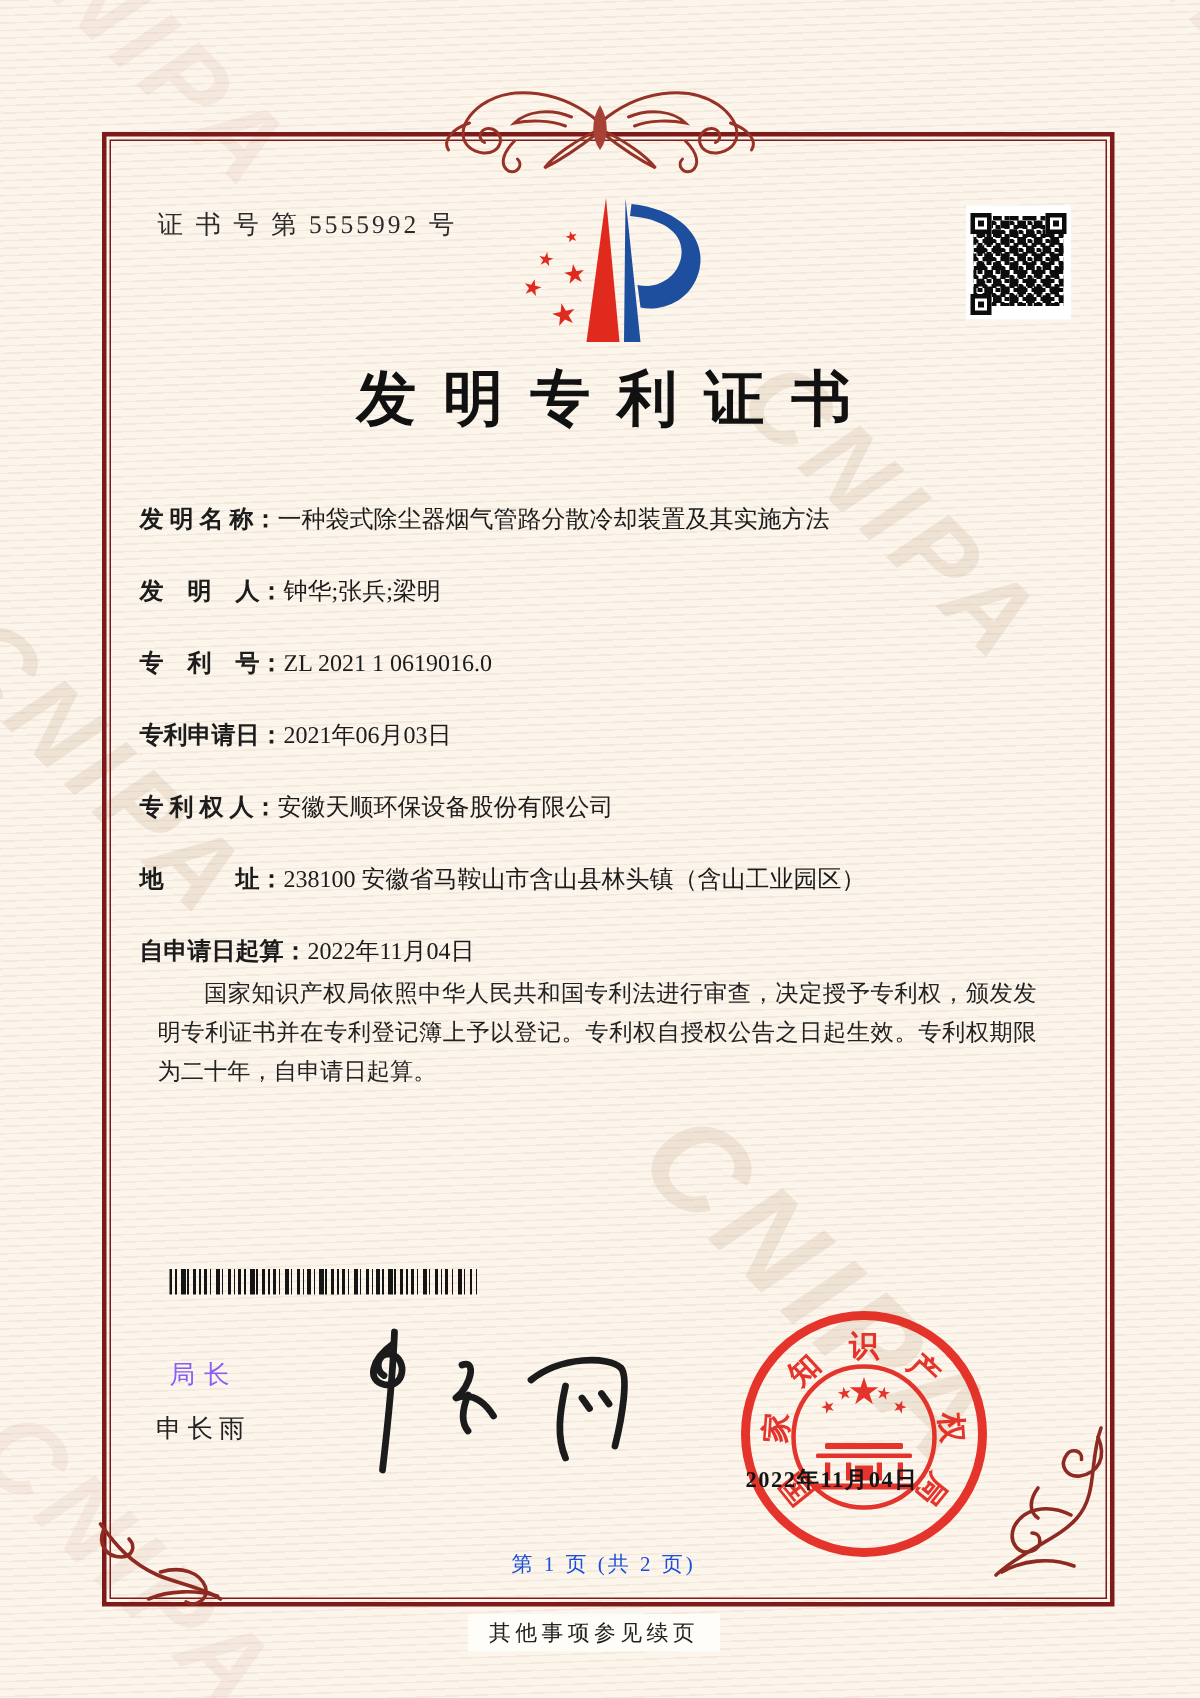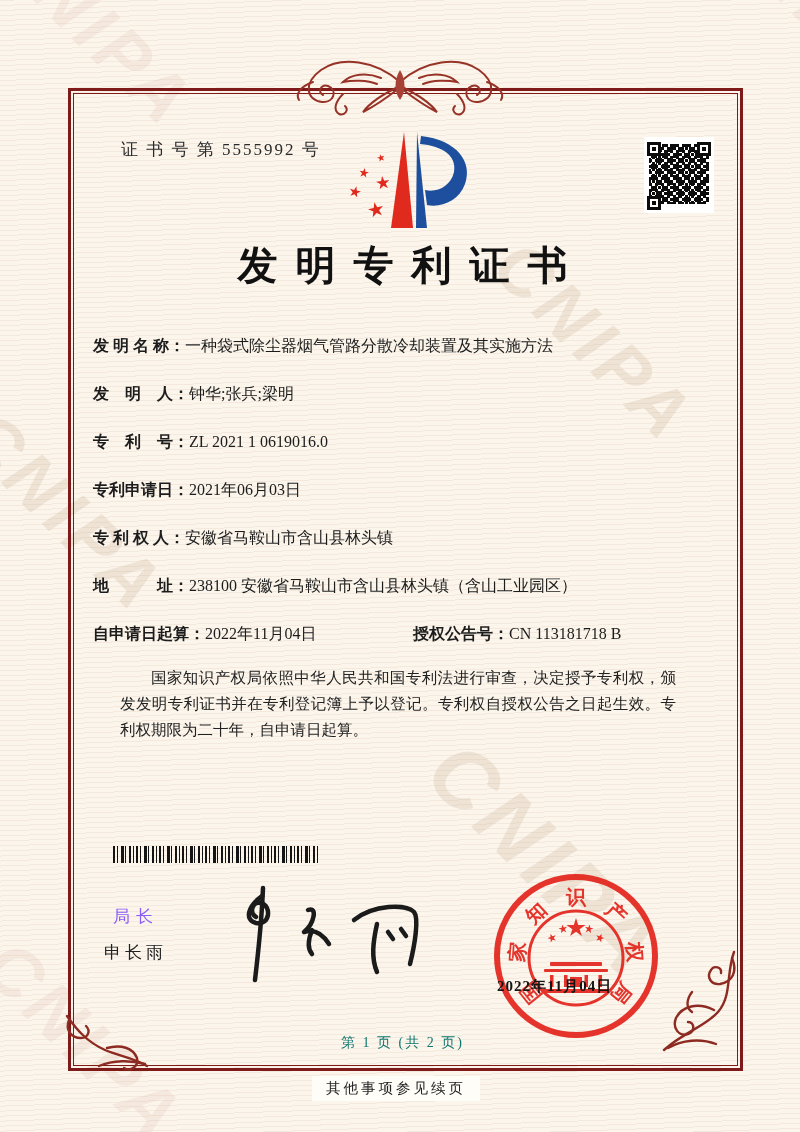--- a/index.html
+++ b/index.html
@@ -22,21 +22,21 @@
   .wm2{color:rgba(224,186,172,.22);}
   
   .frame{
     position:absolute;left:68px;top:88px;width:669px;height:977px;
     border:3px solid #7e1a1a;
   }
   .frame::before{
     content:"";position:absolute;inset:2px;border:1px solid #7e1a1a;pointer-events:none;
   }
   .cert-no{
-    position:absolute;left:105px;top:138px;font-size:17px;color:#2a2a2a;letter-spacing:2px;margin-left:16px;
+    position:absolute;left:105px;top:138px;font-size:17px;color:#2a2a2a;letter-spacing:2px;
   }
   .logo{position:absolute;left:333px;top:126px;}
   .qr{
     position:absolute;left:644px;top:137px;width:70px;height:76px;background:#fff;
   }
   .qr-pattern{
     position:absolute;left:5px;top:7px;width:60px;height:60px;
     background-image:
       conic-gradient(#0c0c0c 90deg,transparent 90deg 180deg,#0c0c0c 180deg 270deg,transparent 270deg),
       conic-gradient(#0c0c0c 90deg,transparent 90deg 180deg,#0c0c0c 180deg 270deg,transparent 270deg);
@@ -50,42 +50,42 @@
     font-size:40px;font-weight:bold;color:#111;letter-spacing:18px;text-indent:18px;
   }
   .field-row{position:absolute;left:93px;font-size:16px;color:#1c1c1c;white-space:nowrap;}
   .field-label{font-weight:600;}
   .field-value{font-weight:500;}
   .pair2{position:absolute;left:320px;top:0;}
   .paragraphs{
     position:absolute;left:105px;top:650px;width:586px;
     font-size:15.5px;line-height:26px;color:#222;text-align:justify;
   }
-  .paragraphs p{margin:15px;text-indent:2em;}
+  .paragraphs p{margin:0;text-indent:2em;}
   .barcode{
     position:absolute;left:113px;top:846px;width:206px;height:17px;
     background:repeating-linear-gradient(90deg,
       #141414 0 2px,transparent 2px 4px,
       #141414 4px 5px,transparent 5px 8px,
       #141414 8px 11px,transparent 11px 12px,
       #141414 12px 13px,transparent 13px 16px,
       #141414 16px 18px,transparent 18px 20px,
       #141414 20px 21px,transparent 21px 23px);
   }
   .sig-title{position:absolute;left:113px;top:905px;font-size:17px;letter-spacing:6px;color:#8b5cf6;}
   .sig-name{position:absolute;left:104px;top:941px;font-size:17px;letter-spacing:4px;color:#222;}
   .signature-svg{position:absolute;left:228px;top:884px;}
   .seal{position:absolute;left:488px;top:868px;width:176px;height:176px;opacity:.93;}
   .seal-date{
     position:absolute;left:497px;top:977px;width:170px;font-size:15px;font-weight:bold;
     color:#141414;letter-spacing:1px;white-space:nowrap;
   }
   .page-info{
     position:absolute;left:68px;top:1034px;width:669px;text-align:center;
-    font-size:14px;color:#0f766e;letter-spacing:2px;
+    font-size:14px;color:#1d4ed8;letter-spacing:2px;
   }
   .continuation{
     position:absolute;left:0;top:1076px;width:792px;text-align:center;font-size:14.5px;color:#222;
   }
   .continuation span{background:#fffdf8;padding:3px 14px;letter-spacing:3px;display:inline-block;}
   .ornament{position:absolute;pointer-events:none;}
 </style>
 </head>
 <body>
 
@@ -163,31 +163,28 @@
 <div class="field-row" style="top:384px;">
   <span class="field-label">发　明　人：</span><span class="field-value">钟华;张兵;梁明</span>
 </div>
 <div class="field-row" style="top:432px;">
   <span class="field-label">专　利　号：</span><span class="field-value">ZL 2021 1 0619016.0</span>
 </div>
 <div class="field-row" style="top:480px;">
   <span class="field-label">专利申请日：</span><span class="field-value">2021年06月03日</span>
 </div>
 <div class="field-row" style="top:528px;">
-  <span class="field-label">专 利 权 人：</span><span class="field-value">安徽省马鞍山市含山县林头镇</span>
+  <span class="field-label">专 利 权 人：</span><span class="field-value">安徽天顺环保设备股份有限公司</span>
 </div>
 <div class="field-row" style="top:576px;">
   <span class="field-label">地　　　址：</span><span class="field-value">238100 安徽省马鞍山市含山县林头镇（含山工业园区）</span>
 </div>
 <div class="field-row" style="top:624px;width:586px;">
   <span>
     <span class="field-label">自申请日起算：</span><span class="field-value">2022年11月04日</span>
-  </span>
-  <span class="pair2">
-    <span class="field-label">授权公告号：</span><span class="field-value">CN 113181718 B</span>
   </span>
 </div>
 
 <div class="paragraphs">
   <p>国家知识产权局依照中华人民共和国专利法进行审查，决定授予专利权，颁发发明专利证书并在专利登记簿上予以登记。专利权自授权公告之日起生效。专利权期限为二十年，自申请日起算。</p>
 </div>
 
 <div class="barcode"></div>
 
 <div class="sig-title">局长</div>

